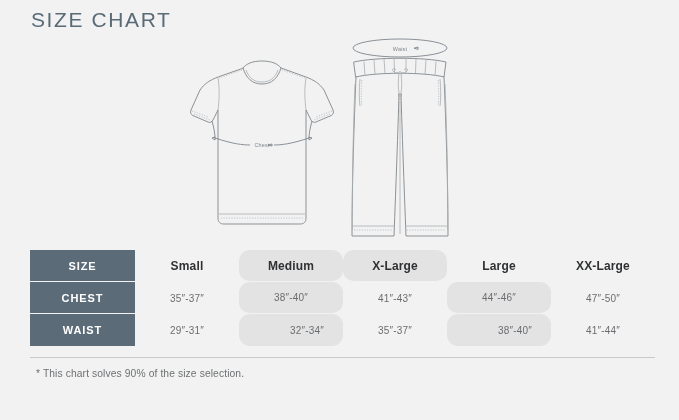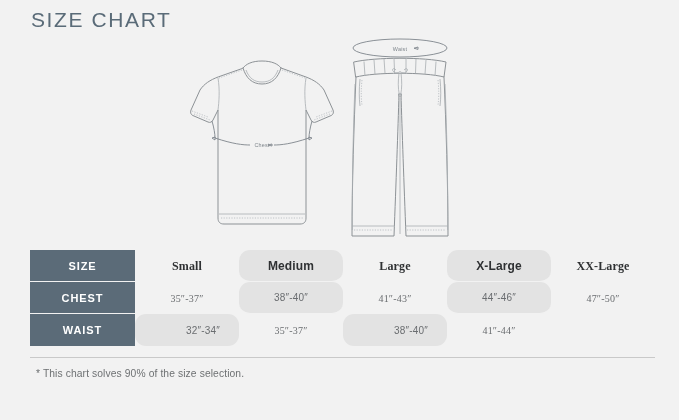--- a/index.html
+++ b/index.html
@@ -47,21 +47,21 @@
   }
   .hcell{
     background:#5b6b78;color:#ffffff;
     font-weight:700;font-size:11px;letter-spacing:.9px;
     border-bottom:1.4px solid #f2f2f2;
     text-align:right;
   }
   .hcell.last{border-bottom:none;}
   .shade{background:#e3e3e3;border-bottom:1.4px solid #f2f2f2;border-radius:11px;}
   .shade.last{border-bottom:none;padding-left:32px;}
-  .plain{background:transparent;font-family:Liberation Serif, serif;}
+  .plain{background:transparent;}
   .sizename{color:#2f3133;font-weight:600;font-size:12px;letter-spacing:.15px;}
   .val{color:#6a6d70;font-weight:400;font-size:10px;letter-spacing:.2px;}
 
   
   .divider{
     position:absolute;left:30px;top:357px;
     width:625px;height:1px;background:#c9c9c9;
   }
   .notes{position:absolute;left:36px;top:366px;width:600px;}
   .note{
@@ -165,32 +165,33 @@
       <path class="stitch" d="M24 196 L63 196"></path>
       <path class="stitch" d="M77 196 L116 196"></path>
     </svg>
   </div>
 
   <div id="table">
 
     <div class="cell hcell">SIZE</div>
     <div class="cell plain sizename">Small</div>
     <div class="cell shade sizename">Medium</div>
+    <div class="cell shade sizename">X-Large</div>
     <div class="cell plain sizename">Large</div>
-    <div class="cell shade sizename">X-Large</div>
     <div class="cell plain sizename">XX-Large</div>
 
     <div class="cell hcell">CHEST</div>
     <div class="cell plain val">35″-37″</div>
     <div class="cell shade val">38″-40″</div>
     <div class="cell plain val">41″-43″</div>
     <div class="cell shade val">44″-46″</div>
     <div class="cell plain val">47″-50″</div>
 
     <div class="cell hcell last">WAIST</div>
+    <div class="cell plain val">29″-31″</div>
     <div class="cell shade last val">32″-34″</div>
     <div class="cell plain val">35″-37″</div>
     <div class="cell shade last val">38″-40″</div>
     <div class="cell plain val">41″-44″</div>
   </div>
 
   <div class="divider"></div>
 
   <div class="notes">
     <div class="note">* This chart solves 90% of the size selection.</div>

